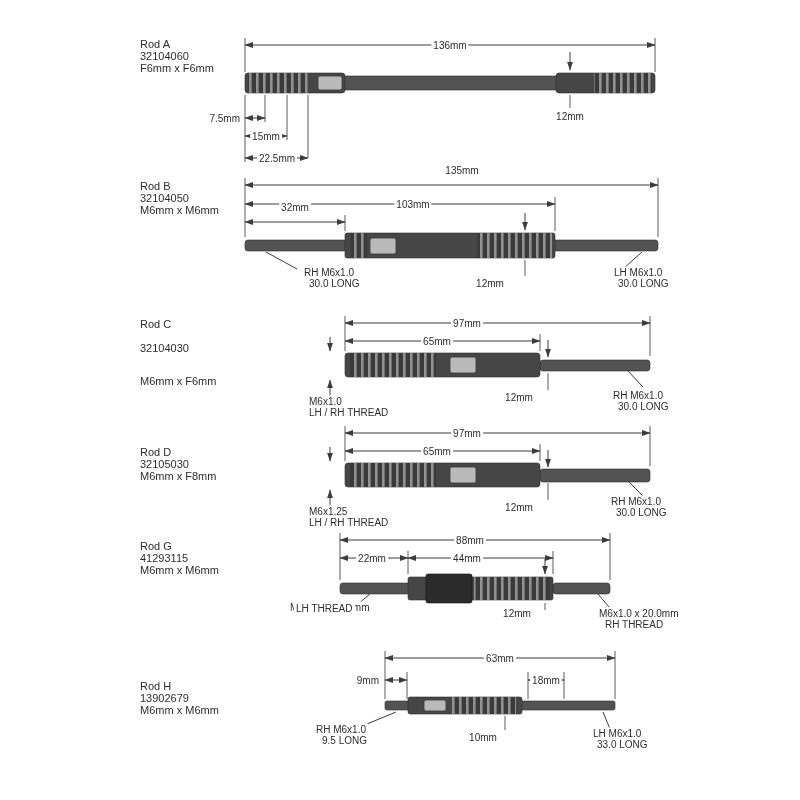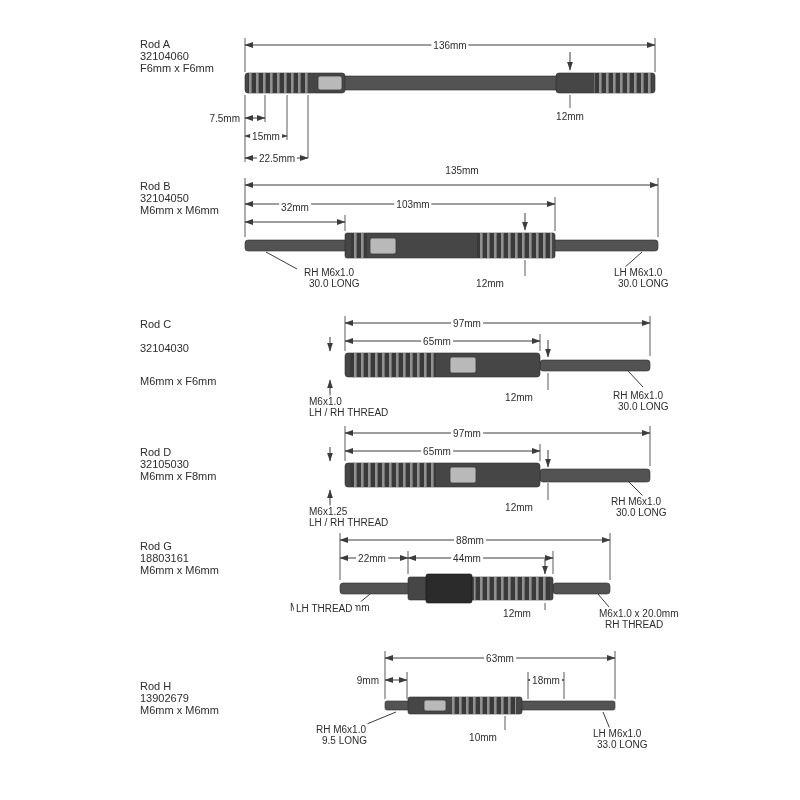--- a/index.html
+++ b/index.html
@@ -163,21 +163,21 @@
   <div class="txt lbl l" style="left:138px;top:476px">M6mm x F8mm</div>
   <div class="txt c" style="left:467px;top:433px">97mm</div>
   <div class="txt c" style="left:437px;top:451px">65mm</div>
   <div class="txt c" style="left:519px;top:507px">12mm</div>
   <div class="txt note l" style="left:307px;top:511px">M6x1.25</div>
   <div class="txt note l" style="left:307px;top:522px">LH / RH THREAD</div>
   <div class="txt note l" style="left:609px;top:501px">RH M6x1.0</div>
   <div class="txt note l" style="left:614px;top:512px">30.0 LONG</div>
 
   <div class="txt lbl l" style="left:138px;top:546px">Rod G</div>
-  <div class="txt lbl l" style="left:138px;top:558px">18803161</div>
+  <div class="txt lbl l" style="left:138px;top:558px">41293115</div>
   <div class="txt lbl l" style="left:138px;top:570px">M6mm x M6mm</div>
   <div class="txt c" style="left:470px;top:540px">88mm</div>
   <div class="txt c" style="left:372px;top:558px">22mm</div>
   <div class="txt c" style="left:467px;top:558px">44mm</div>
   <div class="txt c" style="left:517px;top:613px">12mm</div>
   <div class="txt note l" style="left:288px;top:607px">M6x1.0 x 20.0mm</div>
   <div class="txt note l" style="left:294px;top:608px">LH THREAD</div>
   <div class="txt note l" style="left:597px;top:613px">M6x1.0 x 20.0mm</div>
   <div class="txt note l" style="left:603px;top:624px">RH THREAD</div>
 

